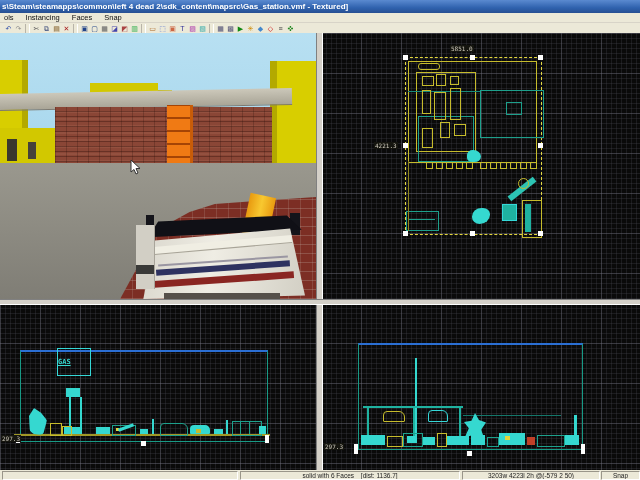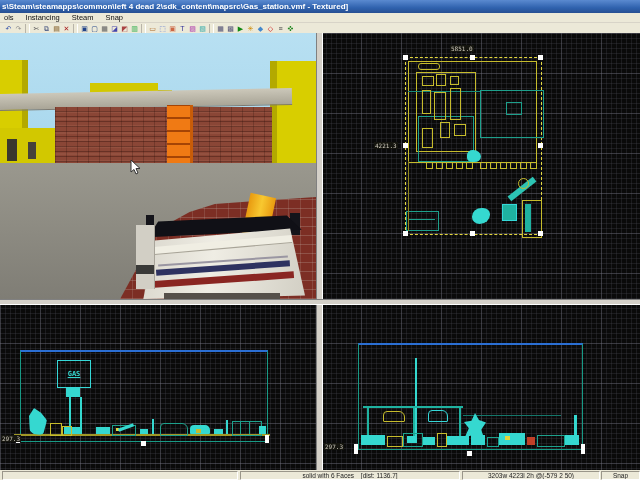--- a/index.html
+++ b/index.html
@@ -66,21 +66,21 @@
 
 <div id="screen">
 
   <div class="abs" id="titlebar">
     <span>s\Steam\steamapps\common\left 4 dead 2\sdk_content\mapsrc\Gas_station.vmf - Textured]</span>
   </div>
 
   <div class="abs" id="menubar">
     <span>ols</span>
     <span>Instancing</span>
-    <span>Steam</span>
+    <span>Faces</span>
     <span>Snap</span>
   </div>
 
   <div class="abs" id="toolbar">
       <span class="tbicon" title="undo" style="color: rgb(42, 74, 168);">↶</span>
       <span class="tbicon" title="redo" style="color: rgb(138, 138, 138);">↷</span>
       <span class="tbsep"></span>
       <span class="tbicon" title="cut" style="color: rgb(85, 85, 85);">✂</span>
       <span class="tbicon" title="copy" style="color: rgb(51, 68, 119);">⧉</span>
       <span class="tbicon" title="paste" style="color: rgb(136, 102, 51);">▤</span>
@@ -234,22 +234,22 @@
       <div class="abs dimlabel" style="left:-32px;top:84px;">4221.3</div>
     </div>
   </div>
 
   <div class="abs grid2d" id="vpFront" style="left:0;top:303px;width:316px;height:167px;">
     <div class="abs" style="left:20px;top:47px;width:246px;height:89px;
                 border-top:2px solid #2b6fd4;border-left:1px solid #189a86;
                 border-right:1px solid #189a86;border-bottom:1px solid #189a86;"></div>
     <div class="abs" style="left:14px;top:131px;width:256px;height:2px;background:#a09826;"></div>
 
-    <div class="abs wireC" style="left:57px;top:57px;width:32px;height:26px;color:#35d8d0;
-                font-size:7px;font-weight:bold;text-align:center;line-height:26px;
+    <div class="abs wireC" style="left:57px;top:45px;width:32px;height:26px;color:#35d8d0;
+                font-size:7px;font-weight:bold;text-align:left;line-height:26px;
                 font-family:'DejaVu Sans Mono',monospace;text-decoration:underline;">GAS</div>
     <div class="abs fillC" style="left:66px;top:85px;width:14px;height:9px;"></div>
     <div class="abs" style="left:69px;top:94px;width:9px;height:32px;
                 border-left:2px solid #35d8d0;border-right:2px solid #35d8d0;"></div>
     <div class="abs fillC" style="left:64px;top:124px;width:18px;height:7px;"></div>
 
     <div class="abs fillC" style="left:27px;top:105px;width:20px;height:27px;
                 border-radius:45% 60% 40% 55%;clip-path:polygon(10% 30%,35% 0,70% 18%,100% 45%,80% 100%,15% 95%);"></div>
 
     <div class="abs wireY" style="left:50px;top:120px;width:10px;height:11px;"></div>

